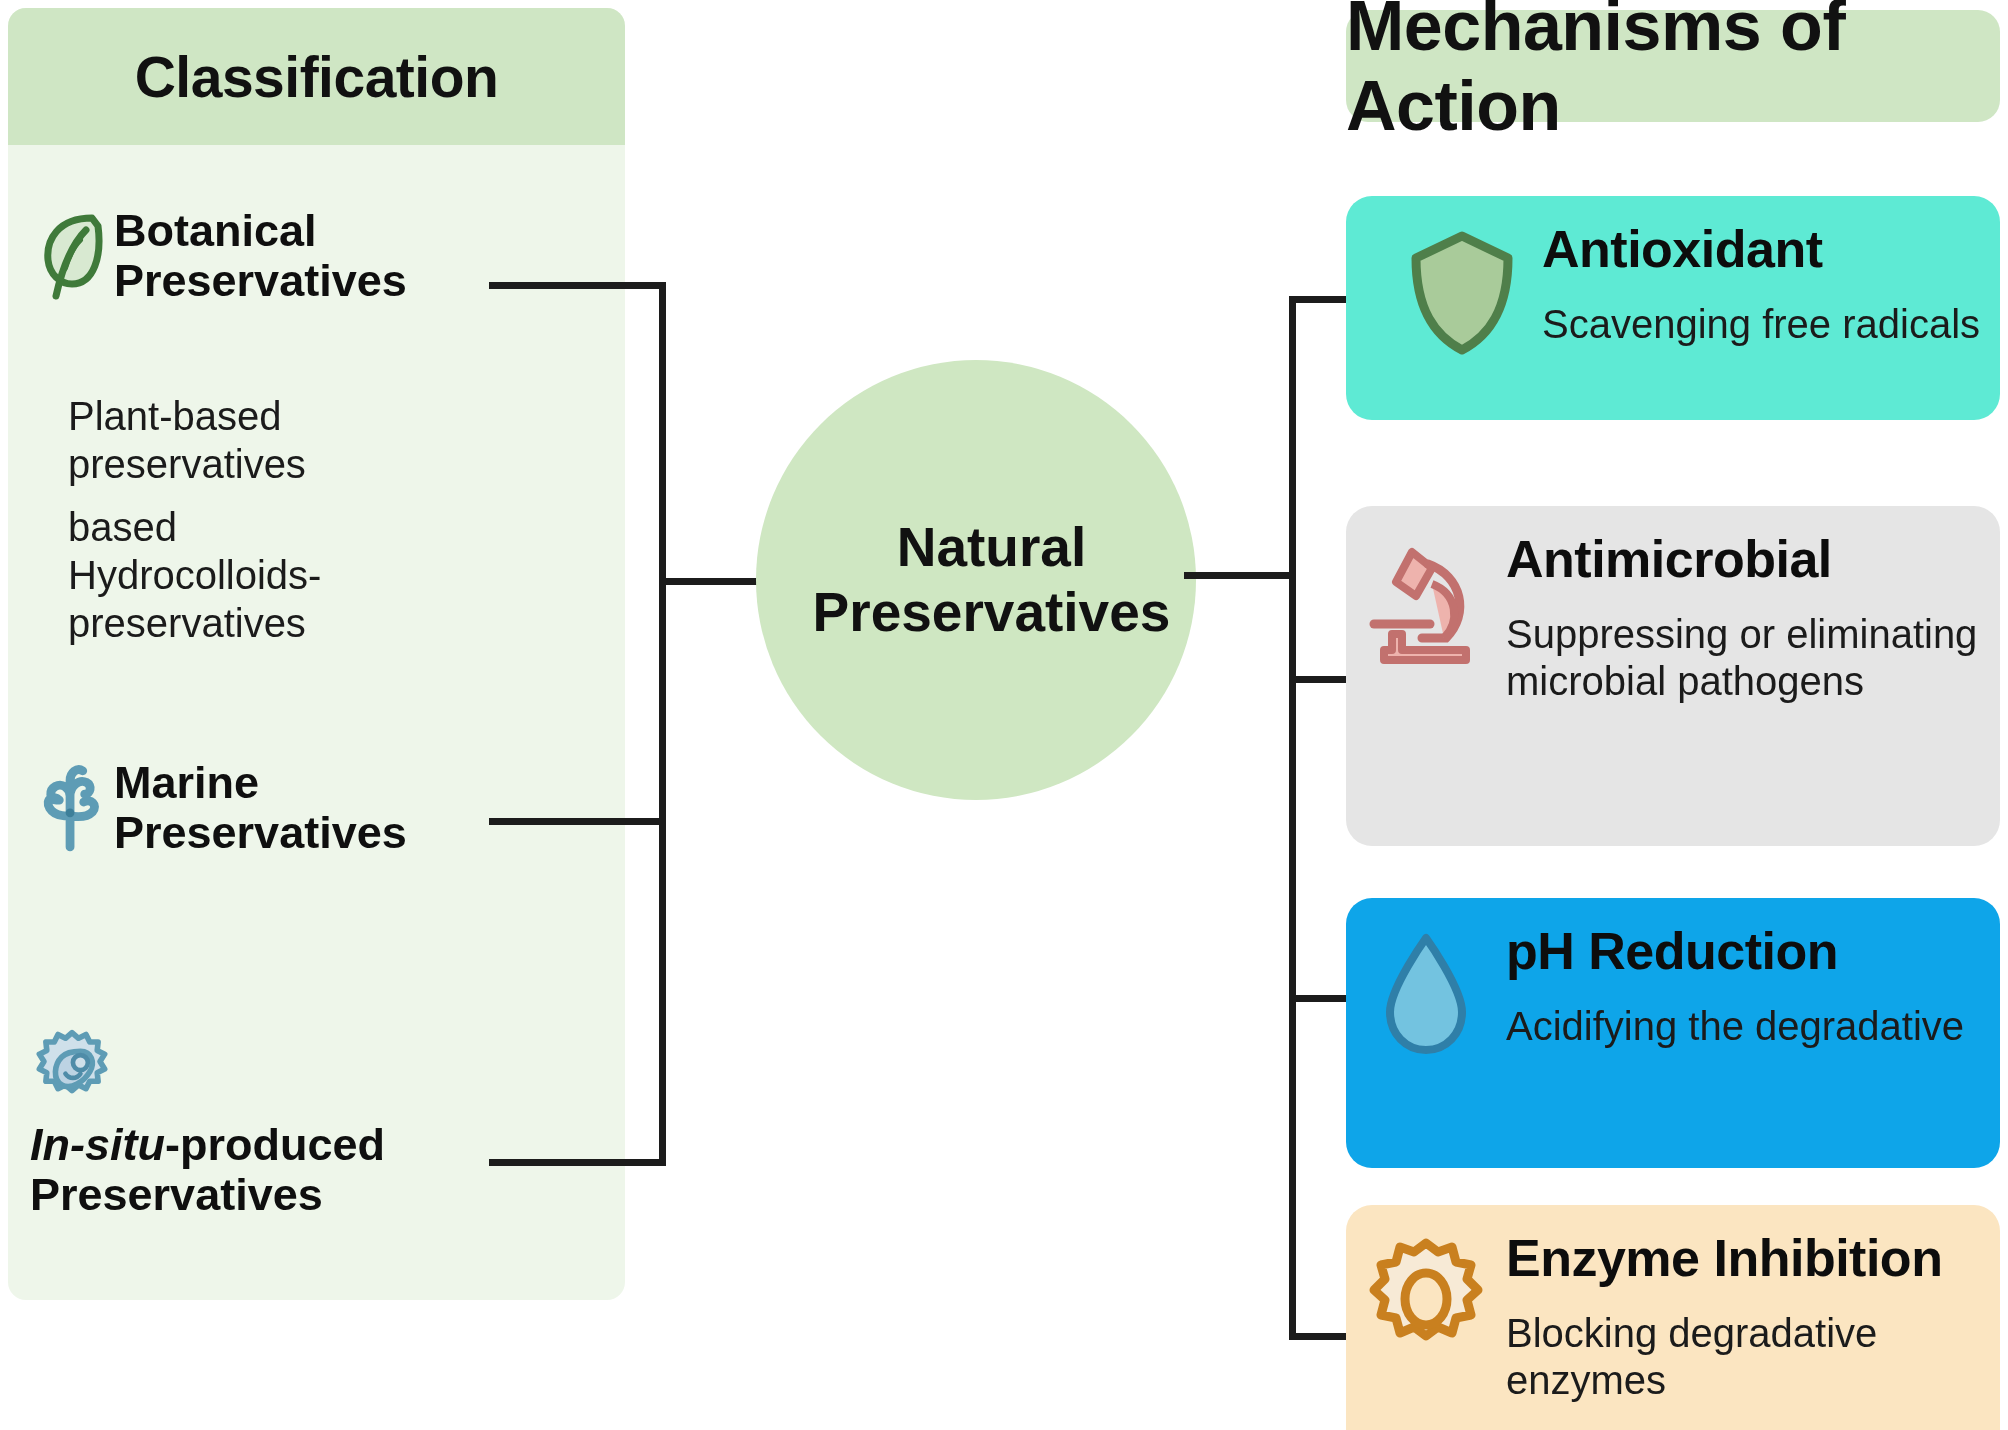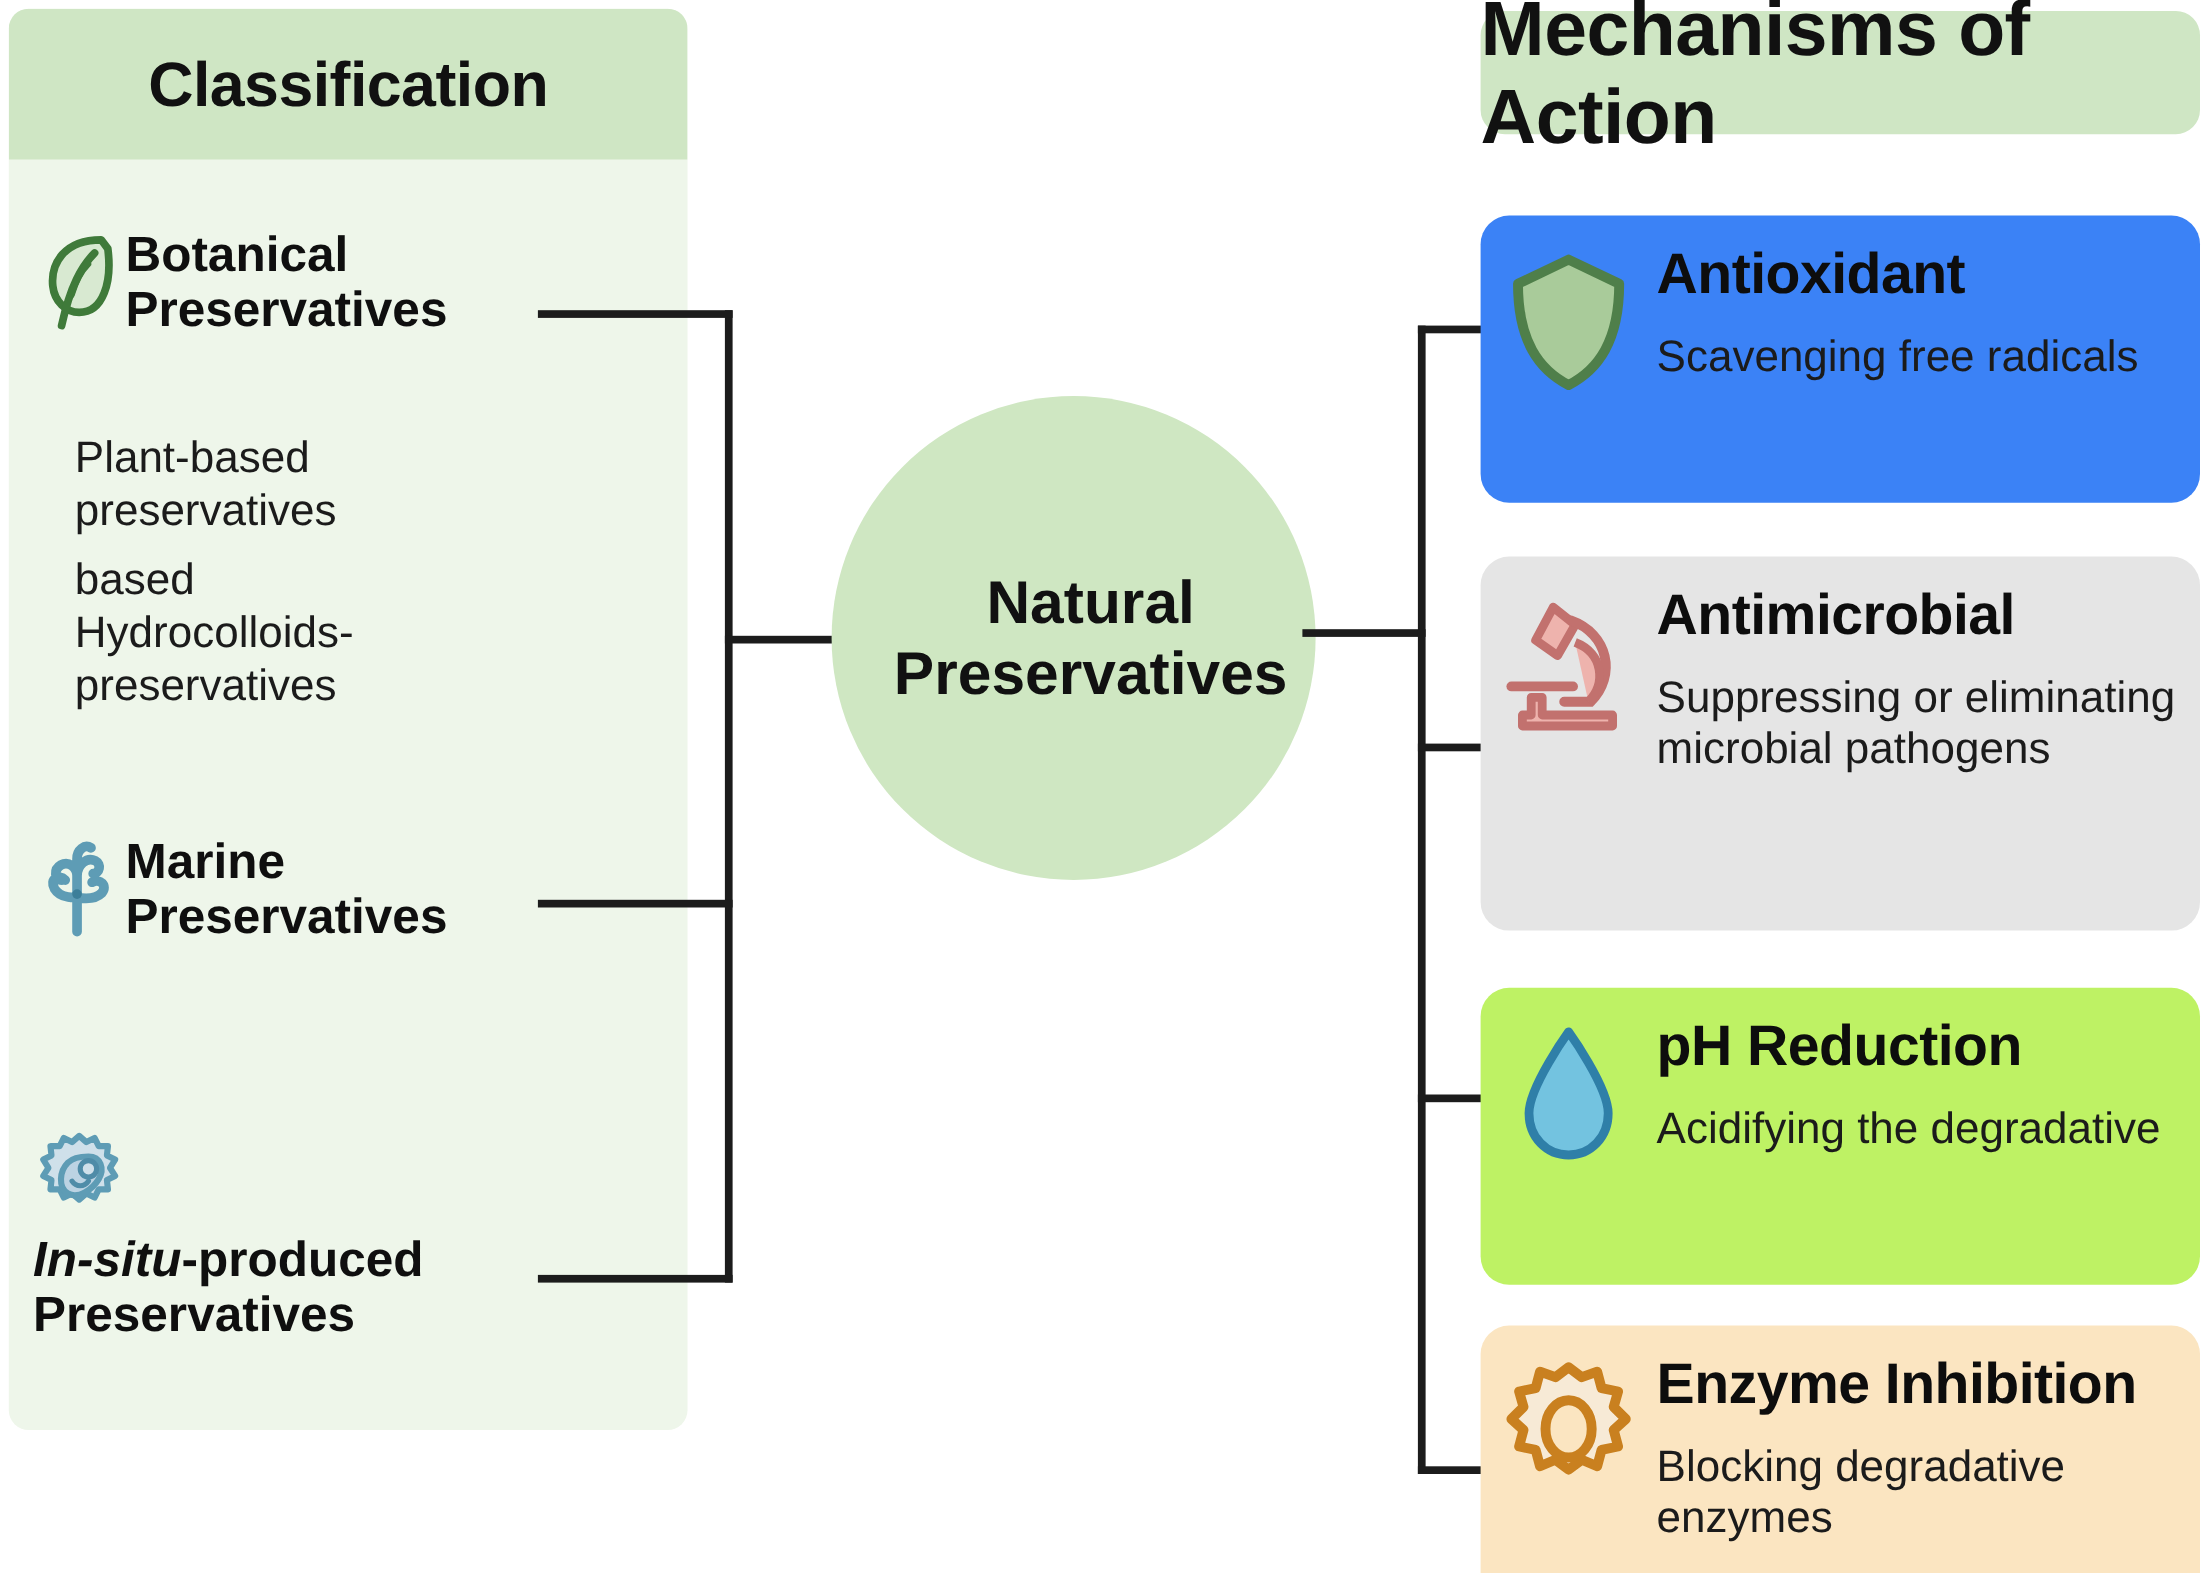--- a/index.html
+++ b/index.html
@@ -161,21 +161,21 @@
   <div class="ln lnv" style="left:1289px;top:296px;height:1044px;"></div>
   <div class="ln lnh" style="left:1289px;top:296px;width:64px;"></div>
   <div class="ln lnh" style="left:1289px;top:676px;width:64px;"></div>
   <div class="ln lnh" style="left:1289px;top:995px;width:64px;"></div>
   <div class="ln lnh" style="left:1289px;top:1333px;width:64px;"></div>
 
   <div id="right-header">
     <span class="htxt">Mechanisms of Action</span>
   </div>
 
-  <div class="mech-card" style="top:196px;height:261px;background:#3b82f6;">
+  <div class="mech-card" style="top:196px;height:224px;background:#5eead4;padding-left:36px;">
     <span class="mech-ico">
       <svg width="110" height="130" viewBox="0 0 110 130">
         <path d="M55 8 L101 30 C101 82 82 108 55 122 C28 108 9 82 9 30 Z" fill="#a9cb9a" stroke="#4f7f4a" stroke-width="9" stroke-linejoin="round"></path>
       </svg>
     </span>
     <span class="mech-body">
       <div class="mech-title">Antioxidant</div>
       <div class="mech-desc">Scavenging free radicals</div>
     </span>
   </div>
@@ -189,21 +189,21 @@
         <path d="M8 86 L64 86" fill="none" stroke="#c2716e" stroke-width="9" stroke-linecap="round"></path>
         <path d="M36 96 L36 112 L100 112 L100 122 L18 122 L18 112 L26 112 L26 96 Z" fill="#eeb3ad" stroke="#c2716e" stroke-width="8" stroke-linejoin="round"></path>
       </svg>
     </span>
     <span class="mech-body">
       <div class="mech-title">Antimicrobial</div>
       <div class="mech-desc">Suppressing or eliminating microbial pathogens</div>
     </span>
   </div>
 
-  <div class="mech-card" style="top:898px;height:270px;background:#bef264;">
+  <div class="mech-card" style="top:898px;height:270px;background:#0ea5e9;">
     <span class="mech-ico">
       <svg width="100" height="130" viewBox="0 0 100 130">
         <path d="M50 8 C50 8 14 58 14 82 C14 104 30 120 50 120 C70 120 86 104 86 82 C86 58 50 8 50 8 Z" fill="#73c3e0" stroke="#2f7fa8" stroke-width="8" stroke-linejoin="round"></path>
       </svg>
     </span>
     <span class="mech-body">
       <div class="mech-title">pH Reduction</div>
       <div class="mech-desc">Acidifying the degradative</div>
     </span>
   </div>

